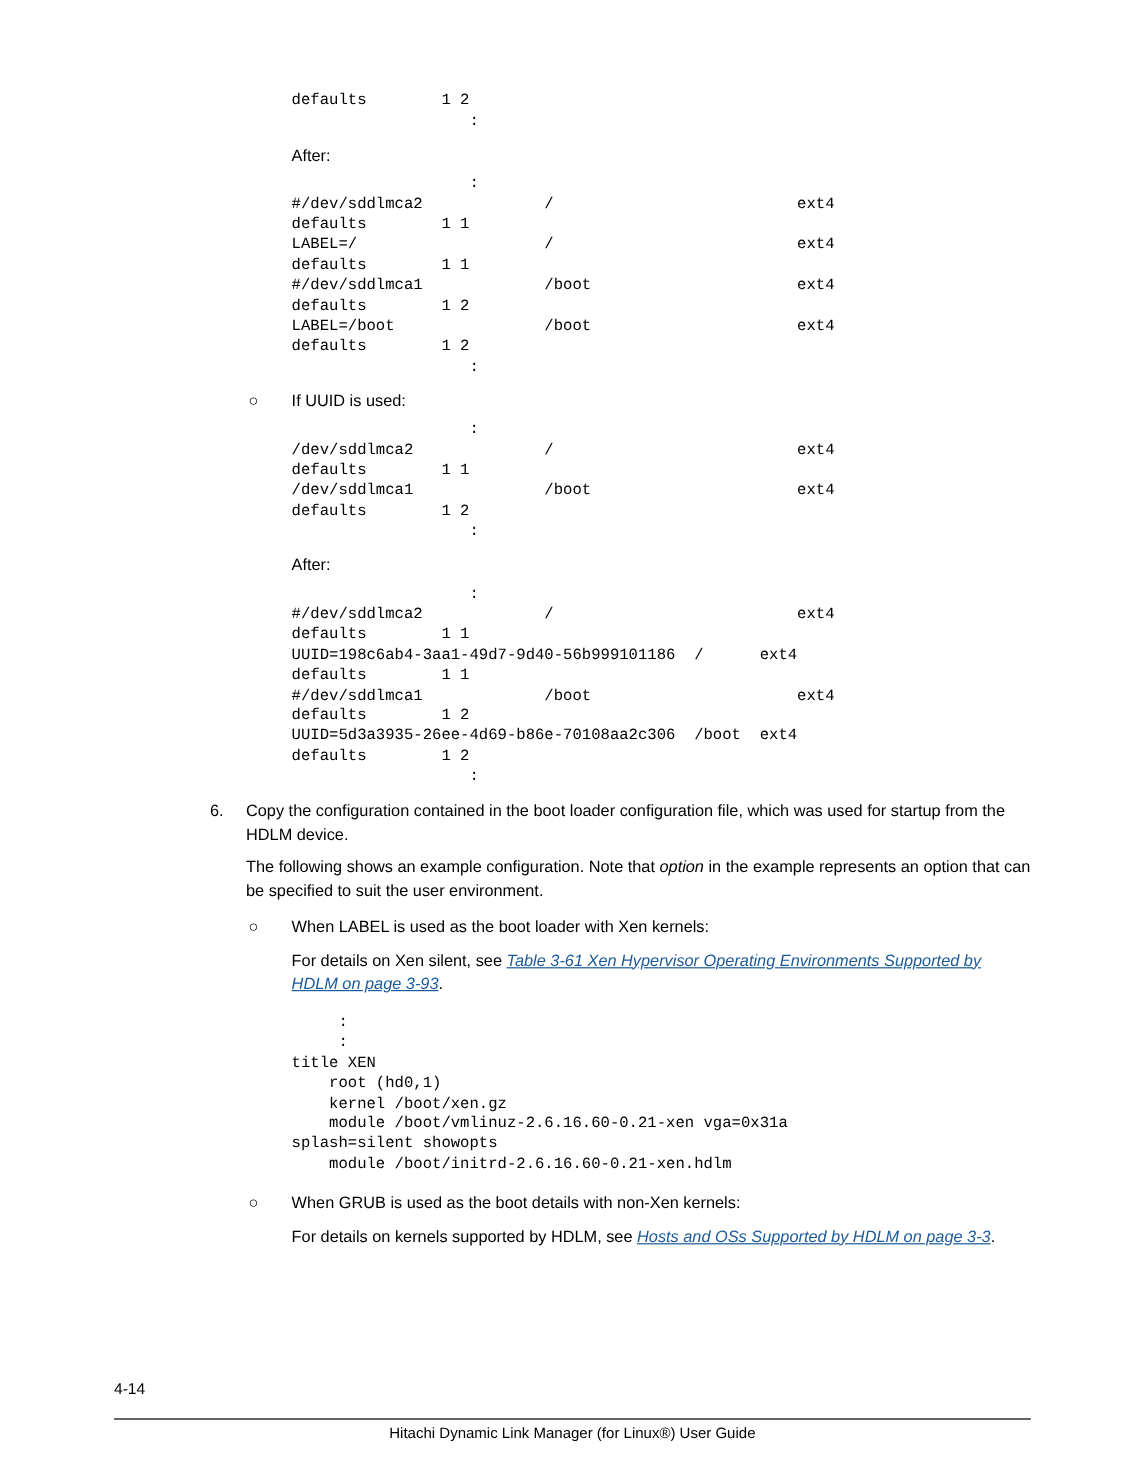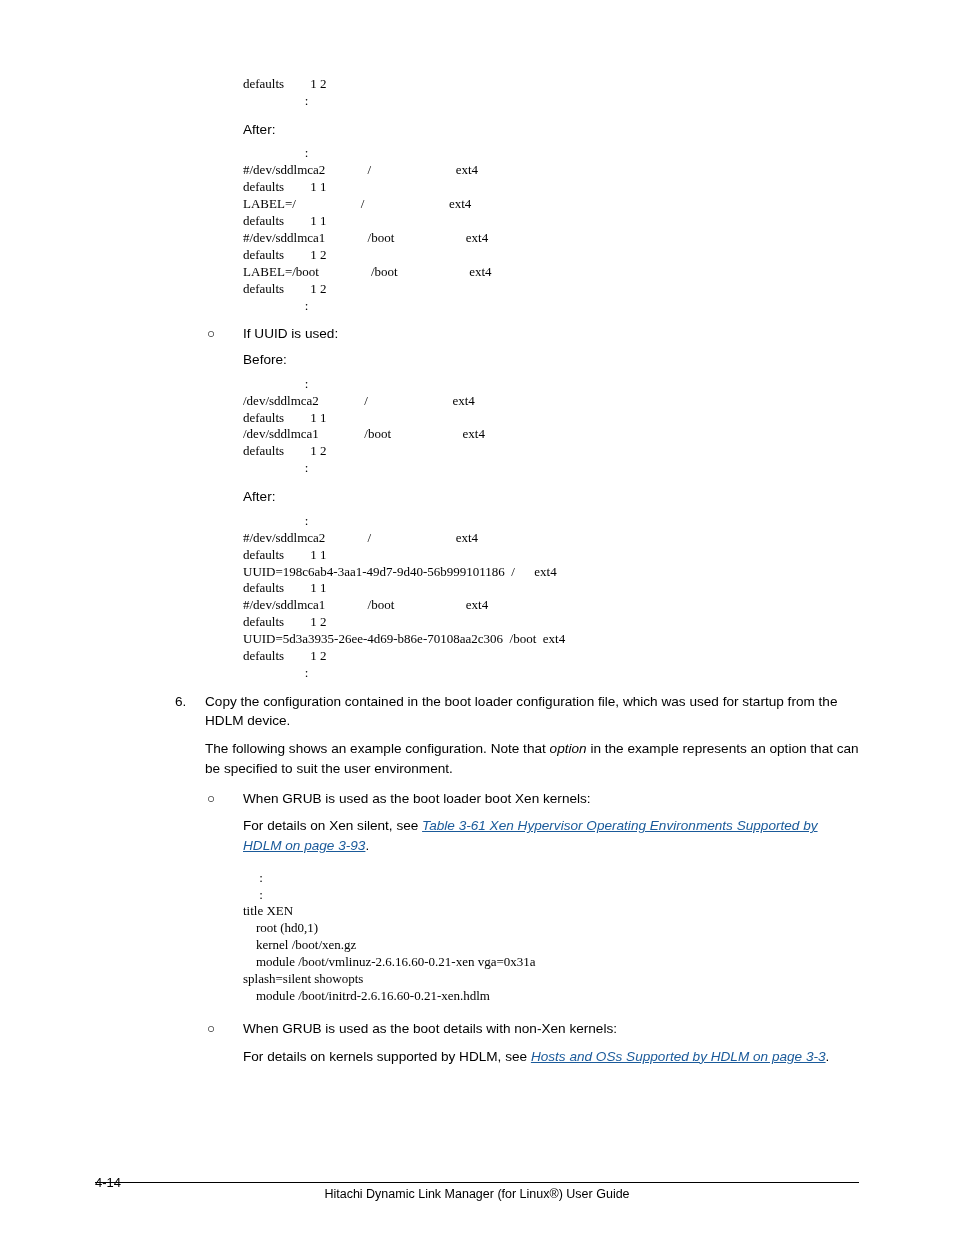--- a/index.html
+++ b/index.html
@@ -8,21 +8,21 @@
       font-size: 13.6px;
       line-height: 1.45;
       color: #000;
       background: #fff;
       width: 954px;
       min-height: 1235px;
       padding: 70px 95px 40px 95px;
       position: relative;
     }
     .mono {
-      font-family: Liberation Serif, serif;
+      font-family: Liberation Mono, monospace;
       font-size: 13px;
       white-space: pre;
       line-height: 1.3;
       margin: 6px 0 10px 0;
     }
     .sectlabel {
       margin: 6px 0 4px 0;
     }
     .indent-code { margin-left: 148px; }
     .bullet-block { margin-left: 112px; position: relative; }
@@ -61,21 +61,21 @@
       font-size: 12.5px;
     }
     .footer hr {
       border: none;
       border-top: 1px solid #000;
       margin: 3px 95px 2px 95px;
     }
     .page-num {
       position: absolute;
       left: 95px;
-      bottom: 42px;
+      bottom: 67px;
       font-size: 13px;
     }
     .footer-title {
       margin-bottom: 2px;
     }
   </style>
 </head>
 <body>
 
 <div class="mono indent-code">defaults        1 2
@@ -92,21 +92,20 @@
 #/dev/sddlmca1             /boot                      ext4
 defaults        1 2
 LABEL=/boot                /boot                      ext4
 defaults        1 2
                    :</div>
 
 <div class="bullet-block">
   <span class="bmark">○</span>
   <div class="bcontent">
     <div class="sectlabel">If UUID is used:</div>
-    <div class="sectlabel">Before:</div>
   </div>
 </div>
 <div class="mono indent-code">                   :
 /dev/sddlmca2              /                          ext4
 defaults        1 1
 /dev/sddlmca1              /boot                      ext4
 defaults        1 2
                    :</div>
 
 <div class="indent-code">
@@ -129,21 +128,21 @@
     <div class="para">Copy the configuration contained in the boot loader configuration file, which was used for startup from the HDLM device.</div>
     <div class="para">
       <span>The following shows an example configuration. Note that </span><em class="opt">option</em><span> in the example represents an option that can be specified to suit the user environment.</span>
     </div>
   </div>
 </div>
 
 <div class="bullet-block" style="margin-top:10px;">
   <span class="bmark">○</span>
   <div class="bcontent">
-    <div class="para">When GRUB is used as the boot loader boot Xen kernels:</div>
+    <div class="para">When LABEL is used as the boot loader with Xen kernels:</div>
     <div class="para">
       <span>For details on Xen silent, see </span><span class="link">Table 3-61 Xen Hypervisor Operating Environments Supported by HDLM on page 3-93</span><span>.</span>
     </div>
   </div>
 </div>
 <div class="mono indent-code" style="margin-top:14px;margin-bottom:14px;">     :
      :
 title XEN
     root (hd0,1)
     kernel /boot/xen.gz

